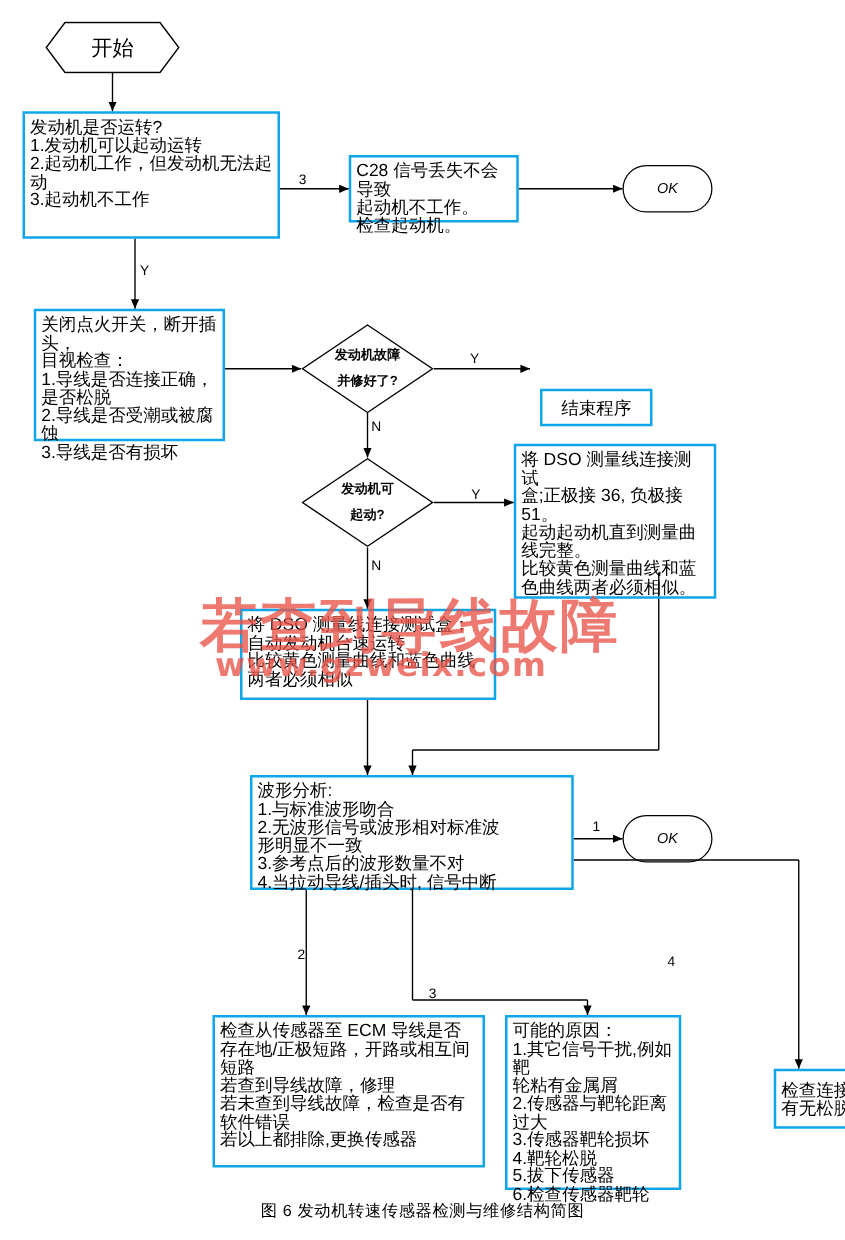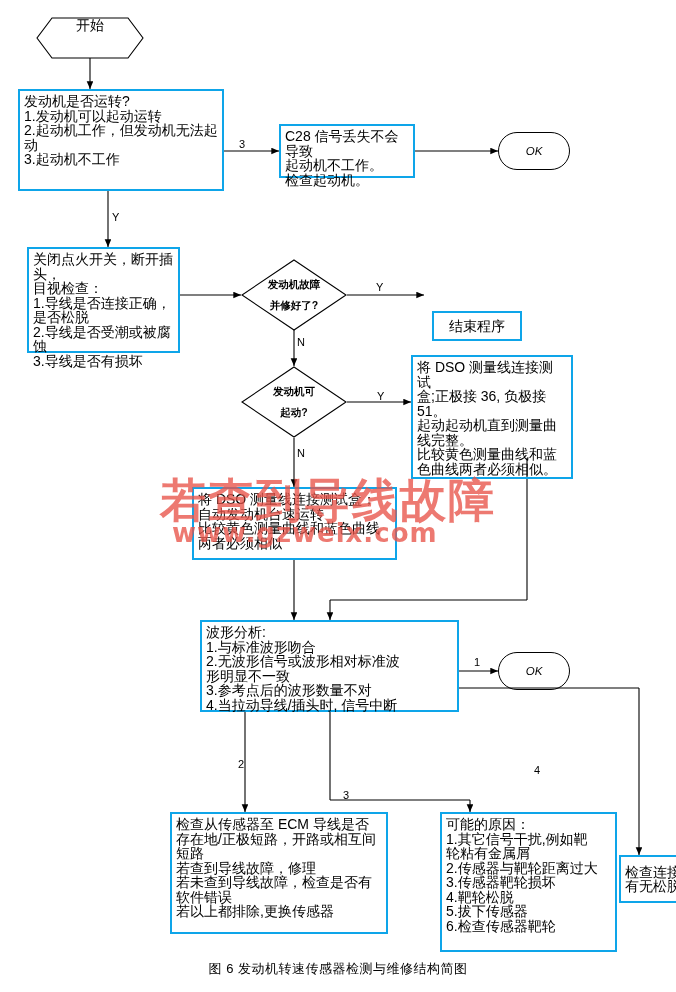--- a/index.html
+++ b/index.html
@@ -29,22 +29,23 @@
     font-size: 14px;
     line-height: 14.5px;
     padding: 3px 4px;
     white-space: pre-line;
     color: #000;
   }
   .hex {
     position: absolute;
     box-sizing: border-box;
     display: flex;
+    align-items: center;
     justify-content: center;
-    font-size: 14px;
+    font-size: 17px;
     color: #000;
   }
   .hex .hexshape {
     position: absolute;
     left: 0; top: 0;
     width: 100%;
     height: 100%;
   }
   .hex .hextext {
     position: relative;
@@ -236,21 +237,21 @@
 <div class="term" style="left:498px; top:652px; width:72px; height:38px;">OK</div>
 
 <div class="node" style="left:170px; top:812px; width:218px; height:122px;">检查从传感器至 ECM 导线是否
 存在地/正极短路，开路或相互间
 短路
 若查到导线故障，修理
 若未查到导线故障，检查是否有
 软件错误
 若以上都排除,更换传感器</div>
 
-<div class="node" style="left:404px; top:812px; width:177px; height:140px;margin-left:36px;">可能的原因：
+<div class="node" style="left:404px; top:812px; width:141px; height:140px;">可能的原因：
 1.其它信号干扰,例如靶
   轮粘有金属屑
 2.传感器与靶轮距离过大
 3.传感器靶轮损坏
 4.靶轮松脱
 5.拔下传感器
 6.检查传感器靶轮</div>
 
 <div class="node" style="left:596px; top:855px; width:72px; height:48px; display:flex; align-items:center;margin-left:23px;">检查连接
 有无松脱</div>

